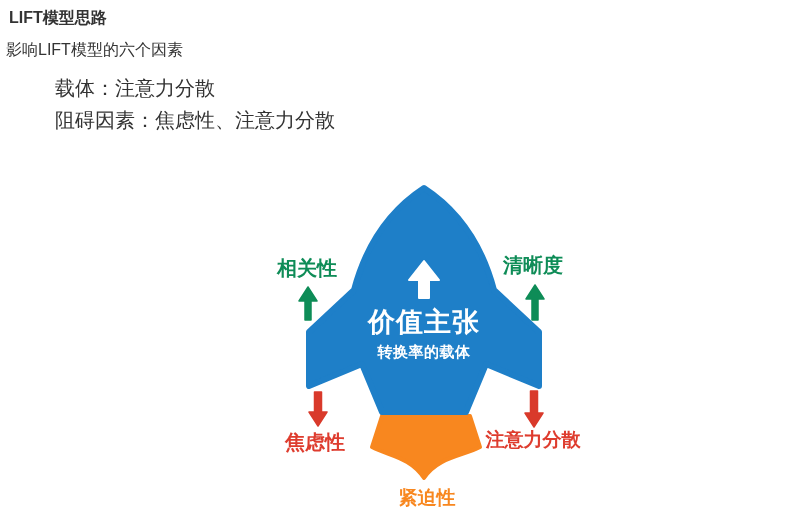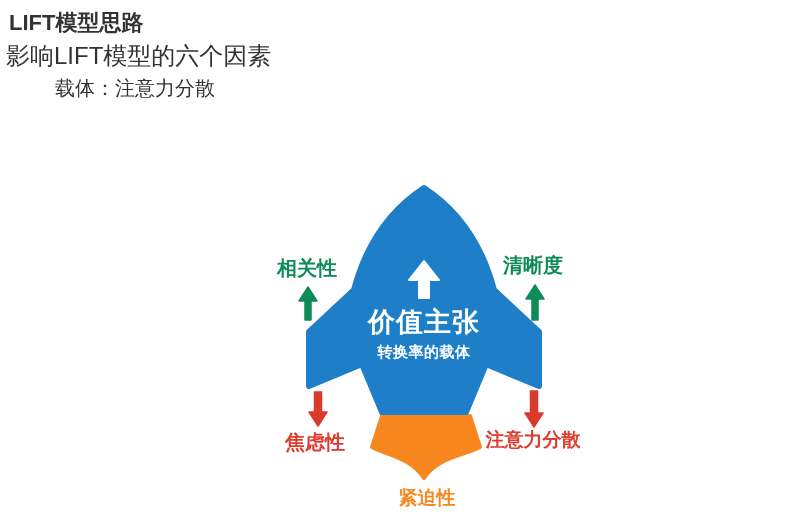--- a/index.html
+++ b/index.html
@@ -1,41 +1,42 @@
 <!DOCTYPE html>
 <html><head>
 <meta charset="utf-8">
 <style>
   html,body{margin:0;padding:0;}
   body{
     width:795px;height:529px;background:#ffffff;position:relative;overflow:hidden;
     font-family:"Liberation Sans","DejaVu Sans",sans-serif;
   }
-  .doc-title{position:absolute;left:9px;top:8px;font-size:22px;font-weight:bold;color:#333333;white-space:nowrap;}
-  .doc-intro{position:absolute;left:6px;top:40px;font-size:24px;color:#333333;white-space:nowrap;}
+  .doc-title{position:absolute;left:9px;top:8px;font-size:16px;font-weight:bold;color:#333333;white-space:nowrap;}
+  .doc-intro{position:absolute;left:6px;top:40px;font-size:16px;color:#333333;white-space:nowrap;}
   .doc-bullets{position:absolute;left:55px;top:73px;font-size:20px;line-height:31.5px;color:#333333;}
   .doc-bullets div{white-space:nowrap;}
   .diagram{position:absolute;left:230px;top:180px;}
   .diagram text{
     font-family:"Liberation Sans","DejaVu Sans",sans-serif;
     font-weight:bold;text-anchor:middle;
   }
   .center-title{font-size:27px;letter-spacing:1px;}
   .center-subtitle{font-size:15px;letter-spacing:0.5px;}
   .side-label{font-size:20px;}
   .side-label-sm{font-size:19px;}
 </style>
 </head>
 <body>
 
 <div class="doc-title">LIFT模型思路</div>
 <div class="doc-intro">影响LIFT模型的六个因素</div>
 
 <div class="doc-bullets">
   <div>载体：注意力分散</div>
+  <div>阻碍因素：焦虑性、注意力分散</div>
 </div>
 
 <svg class="diagram" width="370" height="349" viewBox="0 0 370 349" xmlns="http://www.w3.org/2000/svg">
 
   <path stroke-width="4" stroke-linejoin="round" d="M 152,236 H 240 L 250,267 C 233,276 208,277 194,298 C 180,277 159,276 142,267 Z" fill="#F8871F" stroke="#F8871F"></path>
 
   <path stroke-width="6" stroke-linejoin="round" d="M 194,8
            Q 246,42 264,110
            L 309,152 L 309,206 L 256,184 L 236,232
            L 152,232 L 132,184 L 79,206 L 79,152

